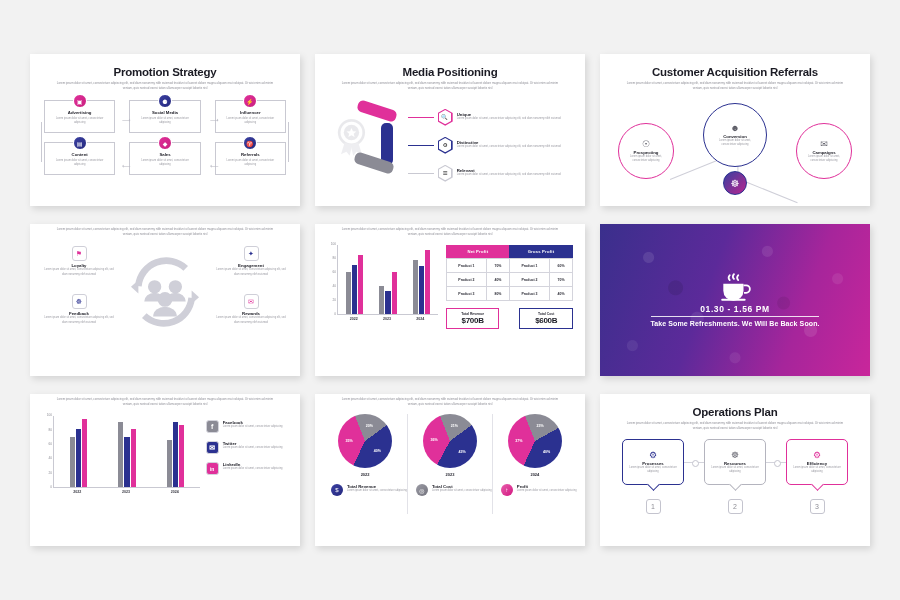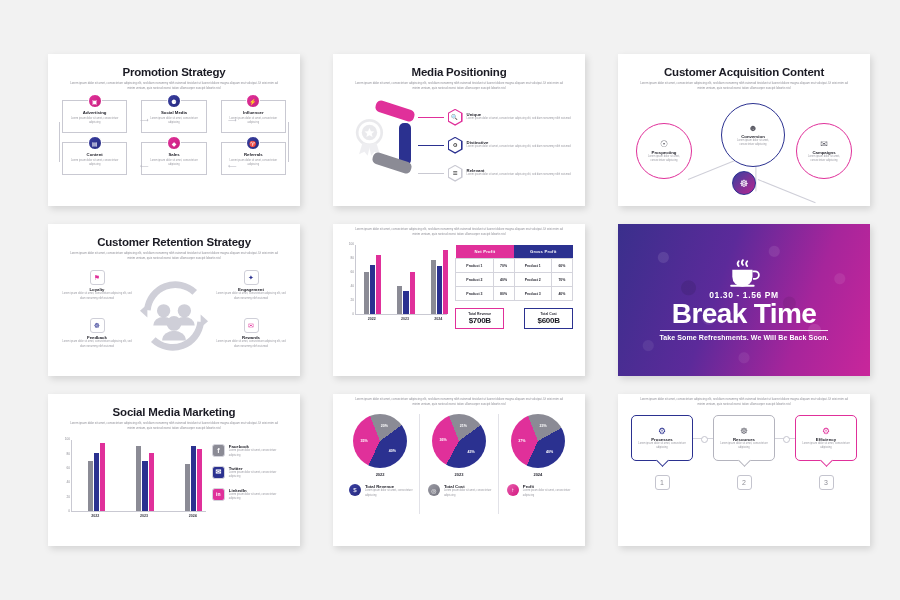--- a/index.html
+++ b/index.html
@@ -16,21 +16,20 @@
     grid-template-rows: repeat(3, 152px);
     column-gap: 15px; row-gap: 18px;
     justify-content: center; align-content: center;
     padding: 10px;
   }
   .slide {
     background: #ffffff;
     box-shadow: 2px 3px 7px rgba(0,0,0,0.13);
     position: relative;
     overflow: hidden;
-    margin-left: 18px;
   }
   .s-title {
     text-align: center;
     font-weight: bold;
     font-size: 11.5px;
     color: #1b1b24;
     letter-spacing: -0.2px;
     margin-top: 12px;
   }
   .s-sub {
@@ -283,21 +282,21 @@
           <div>
             <div class="lbl">Relevant</div>
             <div class="lorem-xs">Lorem ipsum dolor sit amet, consectetuer adipiscing elit, sed diam nonummy nibh euismod</div>
           </div>
         </div>
       </div>
     </div>
   </div>
 
   <div class="slide">
-    <div class="s-title">Customer Acquisition Content</div>
+    <div class="s-title">Customer Acquisition Referrals</div>
     <div class="s-sub">Lorem ipsum dolor sit amet, consectetuer adipiscing elit, sed diam nonummy nibh euismod tincidunt ut laoreet dolore magna aliquam erat volutpat. Ut wisi enim ad minim veniam, quis nostrud exerci tation ullamcorper suscipit lobortis nisl</div>
     <div class="ca-stage">
       <div class="connector" style="left:70px;top:84px;width:62px;transform:rotate(-22deg)"></div>
       <div class="connector" style="left:138px;top:68px;width:28px;transform:rotate(90deg)"></div>
       <div class="connector" style="left:140px;top:84px;width:62px;transform:rotate(22deg)"></div>
 
       <div class="circ c-pink" style="left:18px;top:28px;width:56px;height:56px">
         <div style="font-size:9px;color:#5a5a64">☉</div>
         <div class="lbl" style="margin-top:1px">Prospecting</div>
         <div class="lorem-xs" style="width:42px">Lorem ipsum dolor sit amet, consectetuer adipiscing</div>
@@ -313,21 +312,20 @@
         <div style="font-size:9px;color:#5a5a64">✉</div>
         <div class="lbl" style="margin-top:1px">Campaigns</div>
         <div class="lorem-xs" style="width:42px">Lorem ipsum dolor sit amet, consectetuer adipiscing</div>
       </div>
 
       <div class="hub" style="left:50%;margin-left:-12px;top:76px">☸</div>
     </div>
   </div>
 
   <div class="slide">
-    <div class="s-title">Customer Retention Strategy</div>
     <div class="s-sub">Lorem ipsum dolor sit amet, consectetuer adipiscing elit, sed diam nonummy nibh euismod tincidunt ut laoreet dolore magna aliquam erat volutpat. Ut wisi enim ad minim veniam, quis nostrud exerci tation ullamcorper suscipit lobortis nisl</div>
     <div class="rt-stage">
       <svg class="rt-center" viewBox="0 0 100 100">
         <path d="M14 42 A38 38 0 0 1 78 18" fill="none" stroke="#cfcfd8" stroke-width="9"></path>
         <polygon points="14,34 14,52 4,43" fill="#cfcfd8"></polygon>
         <path d="M86 58 A38 38 0 0 1 22 82" fill="none" stroke="#cfcfd8" stroke-width="9"></path>
         <polygon points="86,66 86,48 96,57" fill="#cfcfd8"></polygon>
         <circle cx="36" cy="43" r="9" fill="#cfcfd8"></circle>
           <path d="M22 63 a14 12 0 0 1 28 0z" fill="#cfcfd8"></path>
         <circle cx="64" cy="43" r="9" fill="#cfcfd8"></circle>
@@ -431,28 +429,26 @@
 
   <div class="slide">
     <div class="break">
       <svg class="cup-svg" viewBox="0 0 64 56">
         <path d="M22 4 q-4 5 0 9 M30 2 q-4 5 0 9 M38 4 q-4 5 0 9" stroke="#fff" stroke-width="3.4" fill="none" stroke-linecap="round"></path>
         <path d="M10 20 h38 v13 a19 19 0 0 1 -38 0 z" fill="#fff"></path>
         <path d="M48 23 h5 a7 7 0 0 1 0 14 h-4" fill="none" stroke="#fff" stroke-width="3.4"></path>
         <rect x="6" y="48" width="46" height="4" rx="2" fill="#fff"></rect>
       </svg>
       <div class="bt-time">01.30 - 1.56 PM</div>
-      <div class="bt-title">Break Time</div>
       <div class="bt-rule"></div>
       <div class="bt-sub">Take Some Refreshments. We Will Be Back Soon.</div>
     </div>
   </div>
 
   <div class="slide">
-    <div class="s-title">Social Media Marketing</div>
     <div class="s-sub">Lorem ipsum dolor sit amet, consectetuer adipiscing elit, sed diam nonummy nibh euismod tincidunt ut laoreet dolore magna aliquam erat volutpat. Ut wisi enim ad minim veniam, quis nostrud exerci tation ullamcorper suscipit lobortis nisl</div>
     <div style="display:flex;gap:6px;margin:9px 12px 0 10px">
       <div style="width:66%">
         <div class="chart-box" id="soc-chart" style="height:72px;border-left:.7px solid #c9c9d2;border-bottom:.7px solid #c9c9d2;margin-left:13px">
             <div class="axis-lbl" style="left: -12px; width: 10px; bottom: -2px;">0</div>
             <div class="axis-lbl" style="left: -12px; width: 10px; bottom: 12.4px;">20</div>
             <div class="axis-lbl" style="left: -12px; width: 10px; bottom: 26.8px;">40</div>
             <div class="axis-lbl" style="left: -12px; width: 10px; bottom: 41.2px;">60</div>
             <div class="axis-lbl" style="left: -12px; width: 10px; bottom: 55.6px;">80</div>
             <div class="axis-lbl" style="left: -12px; width: 10px; bottom: 70px;">100</div>
@@ -548,20 +544,21 @@
           <div>
             <div class="lbl">Profit</div>
             <div class="lorem-xs">Lorem ipsum dolor sit amet, consectetuer adipiscing</div>
           </div>
         </div>
       </div>
     </div>
   </div>
 
   <div class="slide">
+    <div class="s-title">Operations Plan</div>
     <div class="s-sub">Lorem ipsum dolor sit amet, consectetuer adipiscing elit, sed diam nonummy nibh euismod tincidunt ut laoreet dolore magna aliquam erat volutpat. Ut wisi enim ad minim veniam, quis nostrud exerci tation ullamcorper suscipit lobortis nisl</div>
     <div class="op-row">
       <div style="display:flex;flex-direction:column;align-items:center">
         <div class="op-card" style="border:1px solid #2b3190;color:#2b3190">
           <div style="font-size:9px;color:#2b3190">⚙</div>
           <div class="lbl" style="margin-top:1.5px">Processes</div>
           <div class="lorem-xs" style="width:50px">Lorem ipsum dolor sit amet, consectetuer adipiscing</div>
         </div>
         <div class="op-num" style="margin-top:14px">1</div>
       </div>

